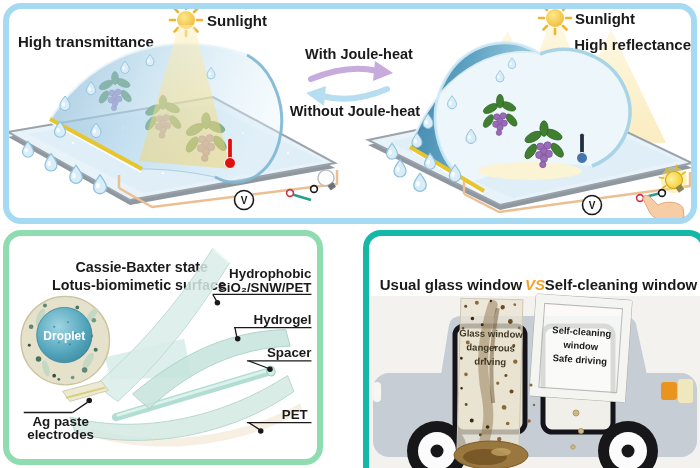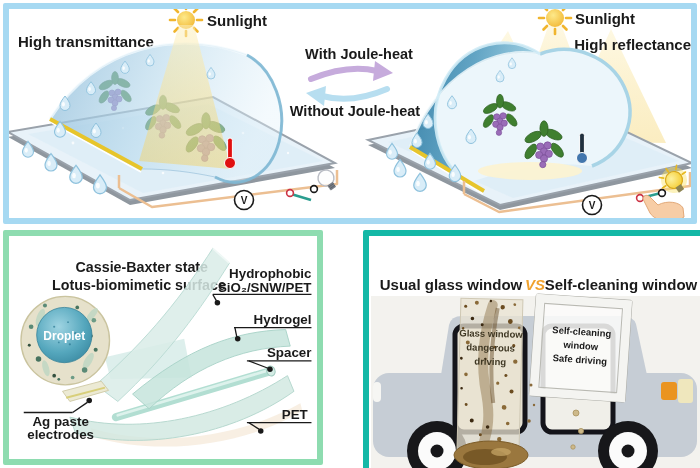--- a/index.html
+++ b/index.html
@@ -1,20 +1,20 @@
 <!DOCTYPE html>
 <html><head>
 <meta charset="utf-8">
 <style>
   html,body{margin:0;padding:0;}
   body{
     width:700px;height:468px;position:relative;background:#ffffff;overflow:hidden;
     font-family:"Liberation Sans",sans-serif;
   }
-  .panel{position:absolute;background:#ffffff;border-radius:2px;box-sizing:border-box;
+  .panel{position:absolute;background:#ffffff;border-radius:18px;box-sizing:border-box;
     box-shadow:inset 0 0 0 2px #ffffff;}
   .panel-blue{left:3px;top:3px;width:694px;height:221px;border:6px solid #a6d9f2;}
   .panel-green{left:3px;top:230px;width:320px;height:235px;border:6px solid #8edcb0;}
   .panel-purple{left:363px;top:230px;width:344px;height:301px;border:6px solid #14b8a6;}
   .panel svg{position:absolute;left:0;top:0;width:100%;height:100%;display:block;}
   svg text{font-family:"Liberation Sans",sans-serif;font-weight:bold;fill:#1a1a1a;}
   .cap{font-size:15px;}
   .mid{font-size:14.5px;}
   .meter{font-size:10px;font-weight:bold;}
   .b-title{font-size:15.5px;}

